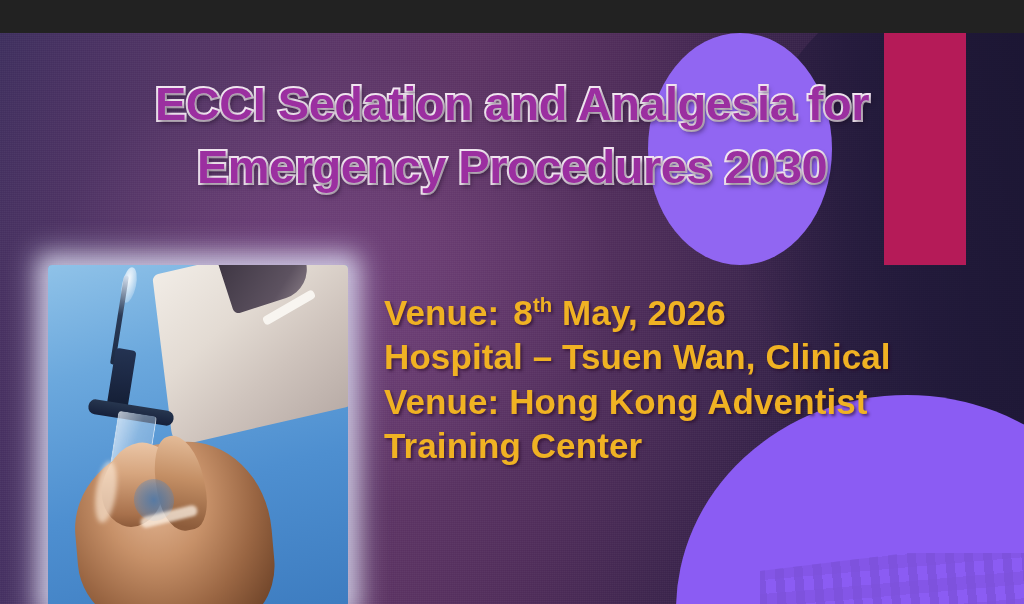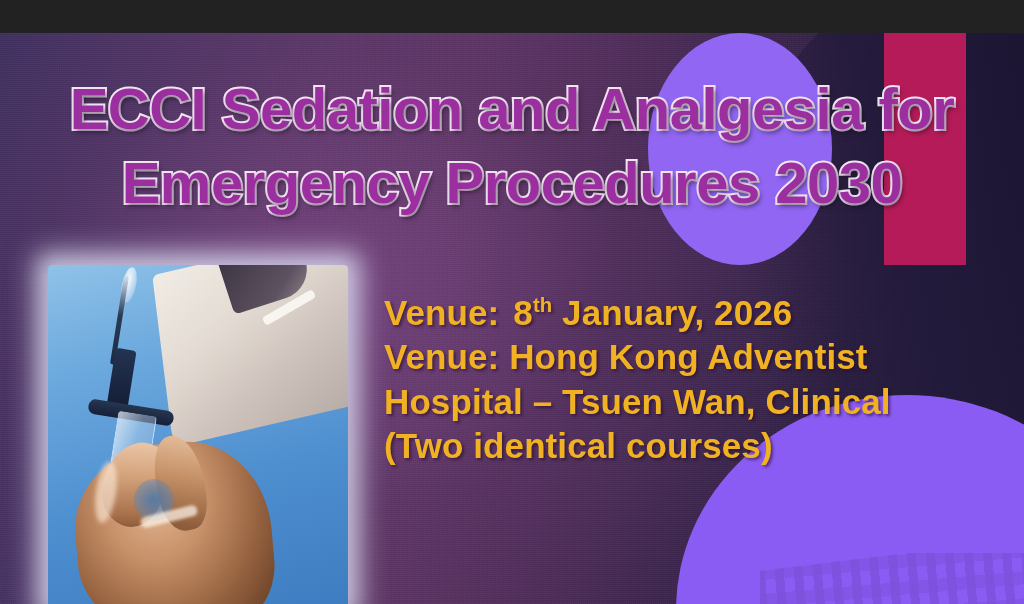--- a/index.html
+++ b/index.html
@@ -262,21 +262,21 @@
   
   #title-block {
     position: absolute;
     left: 0; top: 48px;
     width: 1024px;
     z-index: 30;
     text-align: center;
     line-height: 0.96;
   }
   .title-line {
-    font-size: 58px;
+    font-size: 47px;
     font-weight: 700;
     letter-spacing: -0.5px;
     color: #9b2fa0;
     -webkit-text-stroke: 4px #f3e7f3;
     paint-order: stroke fill;
     text-shadow:
       0 0 2px rgba(255,255,255,0.85),
       2px 3px 5px rgba(20,6,26,0.55);
     white-space: nowrap;
     margin: 0;
@@ -345,23 +345,23 @@
       </div>
     </div>
 
     <div id="title-block">
       <div class="title-line" id="title-line-1">ECCI Sedation and Analgesia for</div>
       <div class="title-line" id="title-line-2">Emergency Procedures 2030</div>
     </div>
 
     <div id="details">
       <div class="dline">
-        <span>Venue:</span><span class="gap"></span><span>8</span><sup>th</sup> <span>January, 2026</span>
+        <span>Venue:</span><span class="gap"></span><span>8</span><sup>th</sup> <span>May, 2026</span>
       </div>
+      <div class="dline">Hospital – Tsuen Wan, Clinical</div>
       <div class="dline">
         <span>Venue:</span> <span>Hong Kong Adventist</span>
       </div>
-      <div class="dline">Hospital – Tsuen Wan, Clinical</div>
-      <div class="dline">(Two identical courses)</div>
+      <div class="dline">Training Center</div>
     </div>
 
   </div>
 </div>
 
 </body></html>

